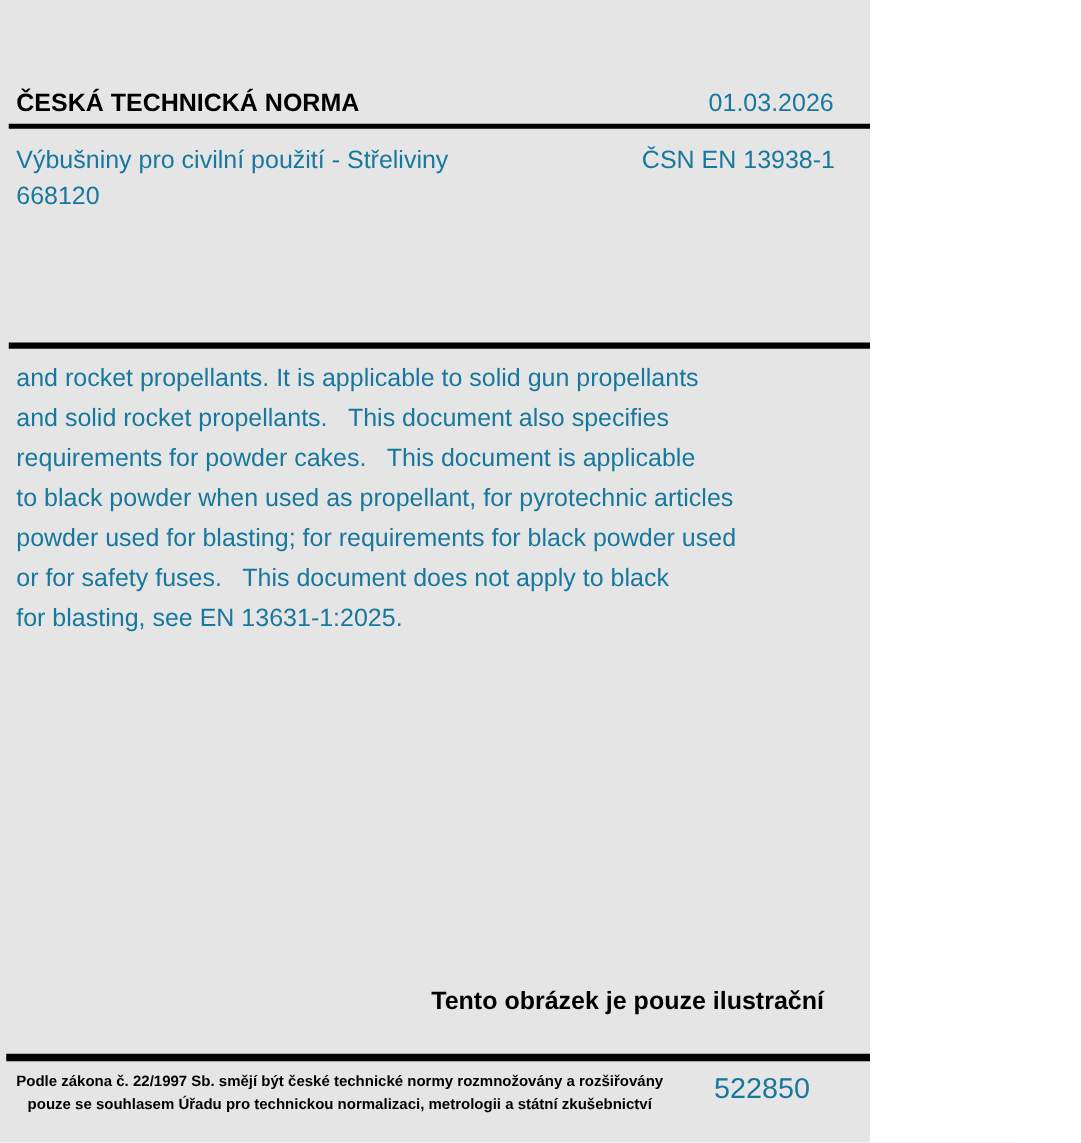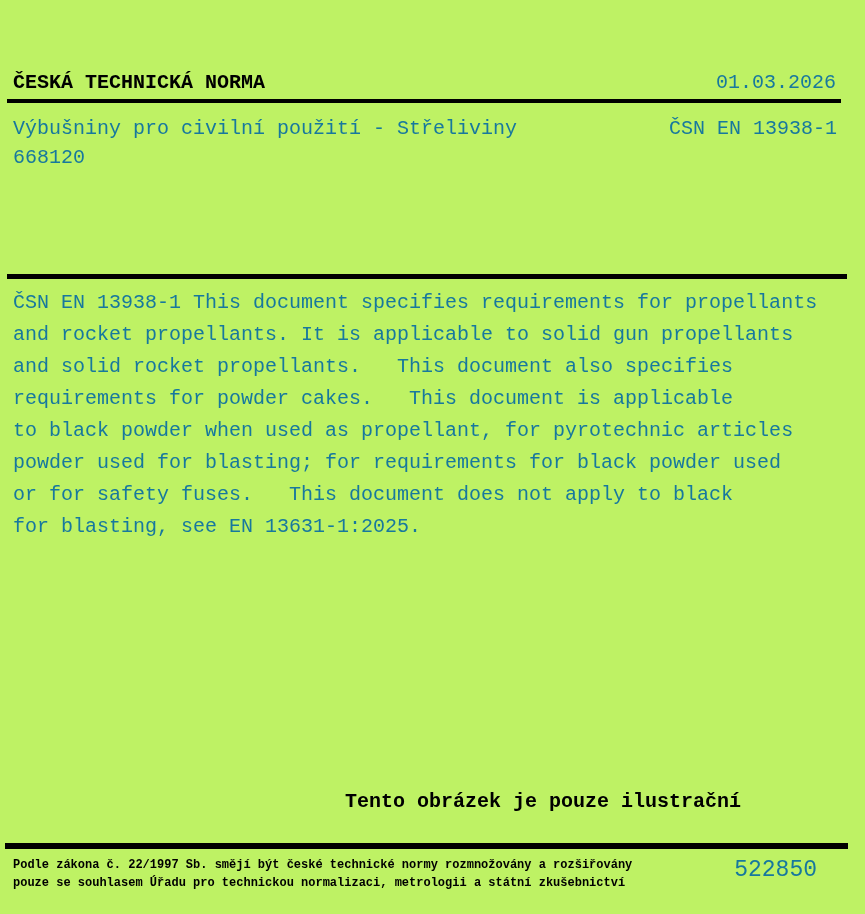--- a/index.html
+++ b/index.html
@@ -3,24 +3,24 @@
 <meta charset="utf-8">
 <style>
   html, body {
     margin: 0;
     padding: 0;
     background: #ffffff;
   }
   .page {
     --accent: #17789E;
     position: relative;
-    width: 865px;
+    width: 696px;
     height: 914px;
-    background: #bef264;
-    font-family: Liberation Mono, monospace;
+    background: #e5e5e5;
+    font-family: Liberation Sans, sans-serif;
     color: #000000;
     overflow: hidden;
   }
   .rule {
     position: absolute;
     background: #000000;
   }
   .rule-header   { left: 7px;  top: 99px;  width: 834px; height: 4px; }
   .rule-abstract { left: 7px;  top: 274px; width: 840px; height: 5px; }
   .rule-footer   { left: 5px;  top: 843px; width: 843px; height: 6px; }
@@ -86,21 +86,21 @@
 
   .footer-legal {
     position: absolute;
     left: 13px;
     top: 857px;
     font-size: 12px;
     font-weight: bold;
     line-height: 17.5px;
     color: #000000;
   }
-  .footer-legal div { white-space: nowrap; }
+  .footer-legal div { white-space: nowrap; text-align: center; }
 
   .footer-number {
     position: absolute;
     right: 48px;
     top: 857px;
     font-size: 23px;
     color: var(--accent);
     white-space: nowrap;
   }
 </style>
@@ -122,21 +122,20 @@
       <span>ČSN EN 13938-1</span>
     </div>
     <div class="subject-row">
       <span>668120</span>
     </div>
   </div>
 
   <div class="rule rule-abstract"></div>
 
   <div class="abstract">
-    <div class="abstract-line">ČSN EN 13938-1 This document specifies requirements for propellants</div>
     <div class="abstract-line">and rocket propellants. It is applicable to solid gun propellants</div>
     <div class="abstract-line">and solid rocket propellants.   This document also specifies</div>
     <div class="abstract-line">requirements for powder cakes.   This document is applicable</div>
     <div class="abstract-line">to black powder when used as propellant, for pyrotechnic articles</div>
     <div class="abstract-line">powder used for blasting; for requirements for black powder used</div>
     <div class="abstract-line">or for safety fuses.   This document does not apply to black</div>
     <div class="abstract-line">for blasting, see EN 13631-1:2025.</div>
   </div>
 
   <div class="illustration-note">Tento obrázek je pouze ilustrační</div>

